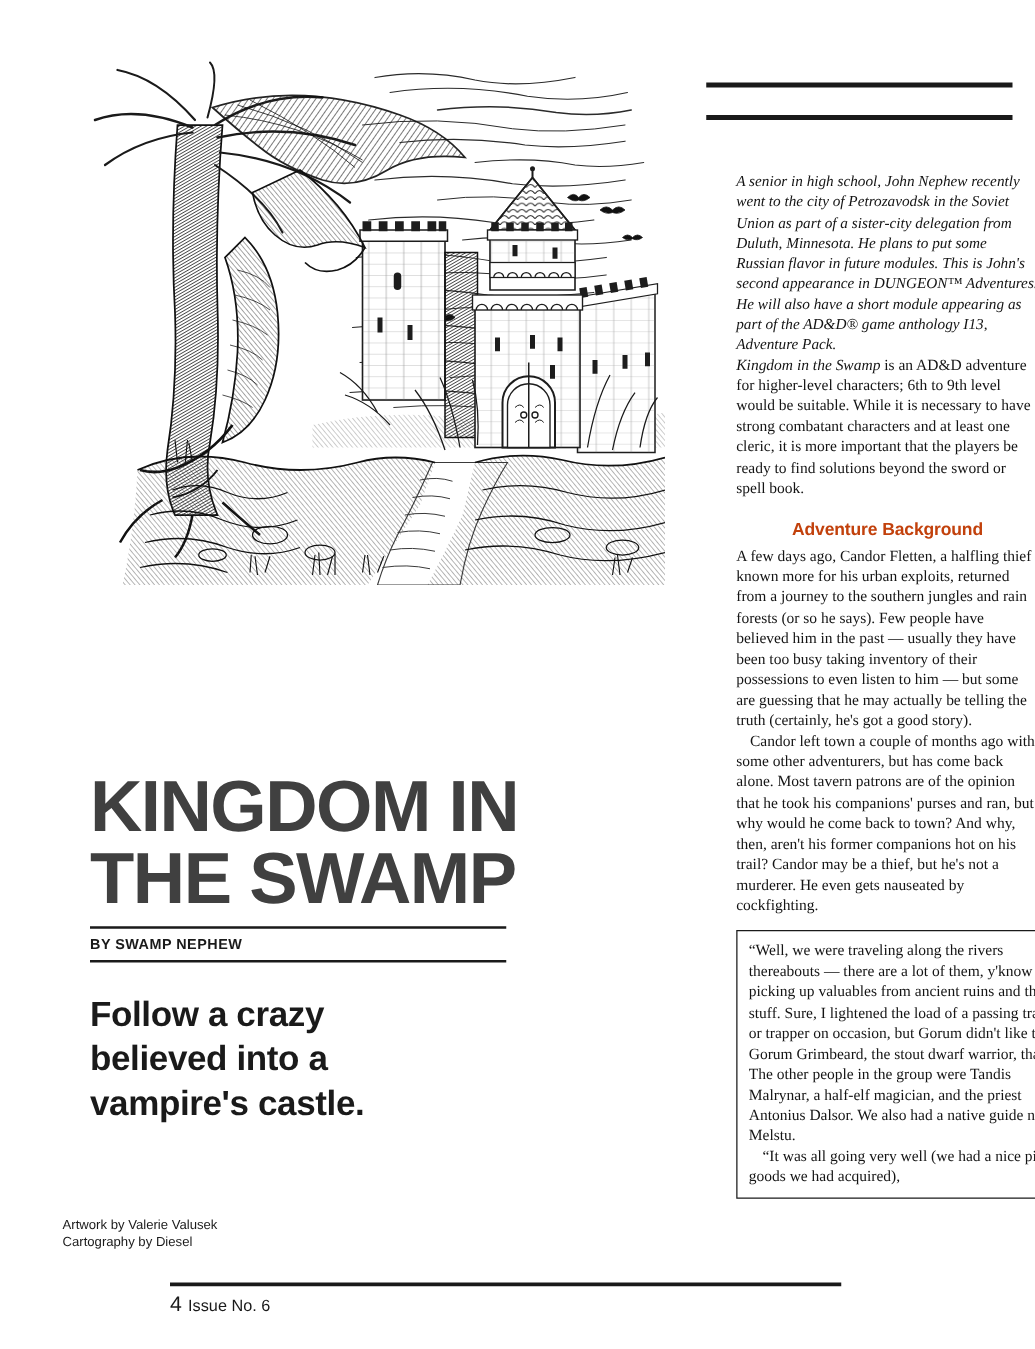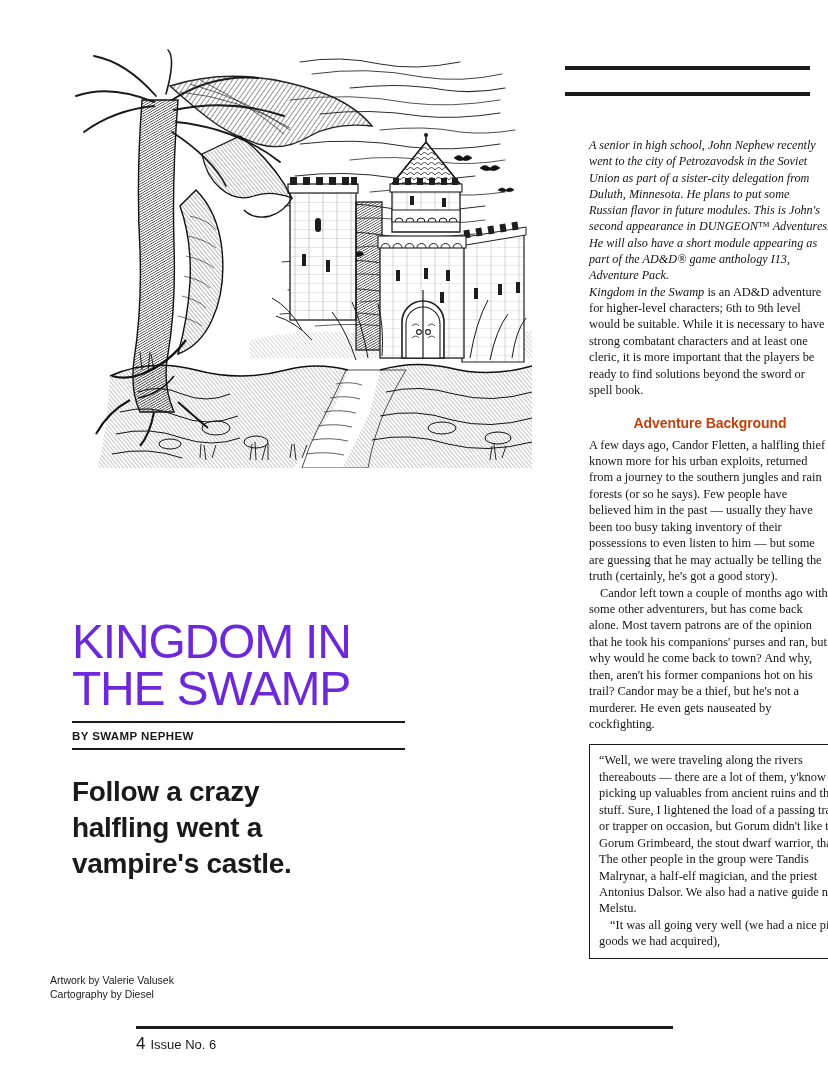--- a/index.html
+++ b/index.html
@@ -34,25 +34,25 @@
 
   
   .title-block {
     position: absolute;
     left: 72px;
     top: 618px;
     width: 400px;
   }
   .headline {
     font-family: "Liberation Sans", sans-serif;
-    font-weight: normal;
-    font-size: 48px;
+    font-weight: bold;
+    font-size: 58px;
     line-height: 0.98;
     letter-spacing: -1.2px;
-    color: #6d28d9;
+    color: #404040;
     margin: 0;
     white-space: pre-line;
   }
   .rule-thin {
     height: 2px;
     background: #1a1a1a;
     margin: 9px 0 0 0;
     width: 333px;
   }
   .byline {
@@ -437,21 +437,21 @@
     </svg>
   </div>
 
   <div class="title-block">
     <h1 class="headline">KINGDOM IN
 THE SWAMP</h1>
     <div class="rule-thin"></div>
     <div class="byline">BY SWAMP NEPHEW</div>
     <div class="rule-thin2"></div>
     <div class="deck">Follow a crazy
-halfling went a
+believed into a
 vampire's castle.</div>
   </div>
 
   <div class="credits">Artwork by Valerie Valusek
 Cartography by Diesel</div>
 
   <div class="footer-rule"></div>
   <div class="footer">
     <span class="pagenum">4</span>
     <span>Issue No. 6</span>

